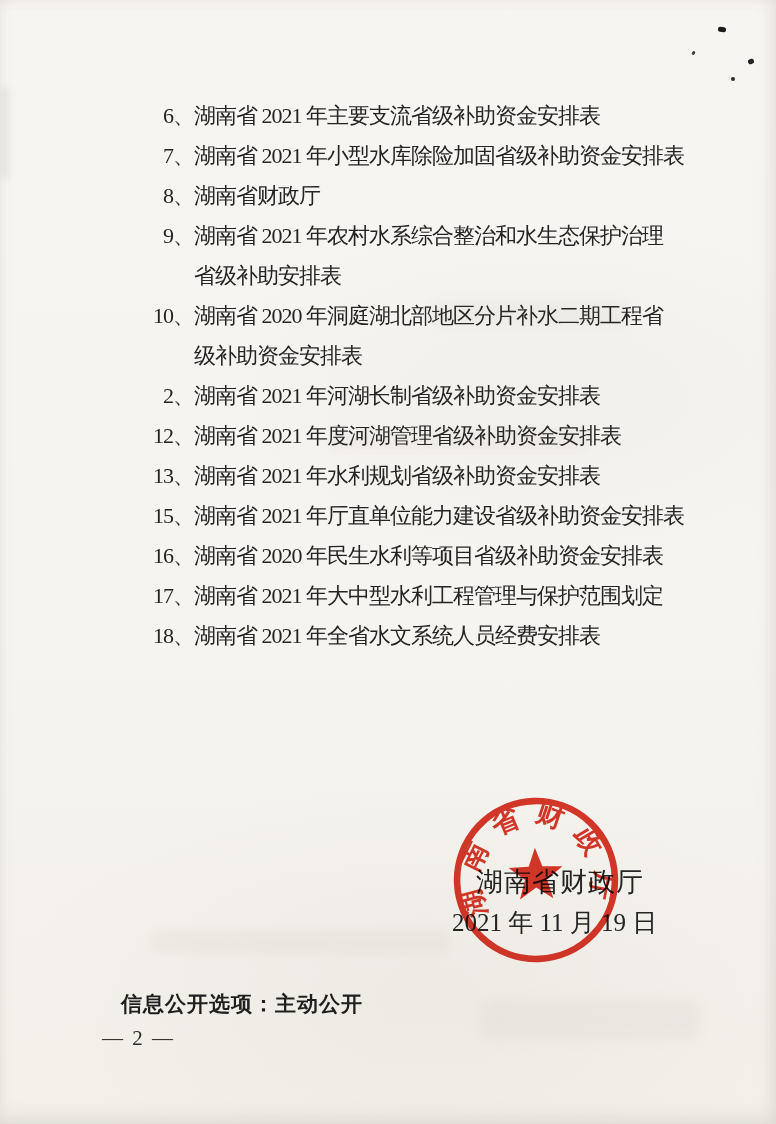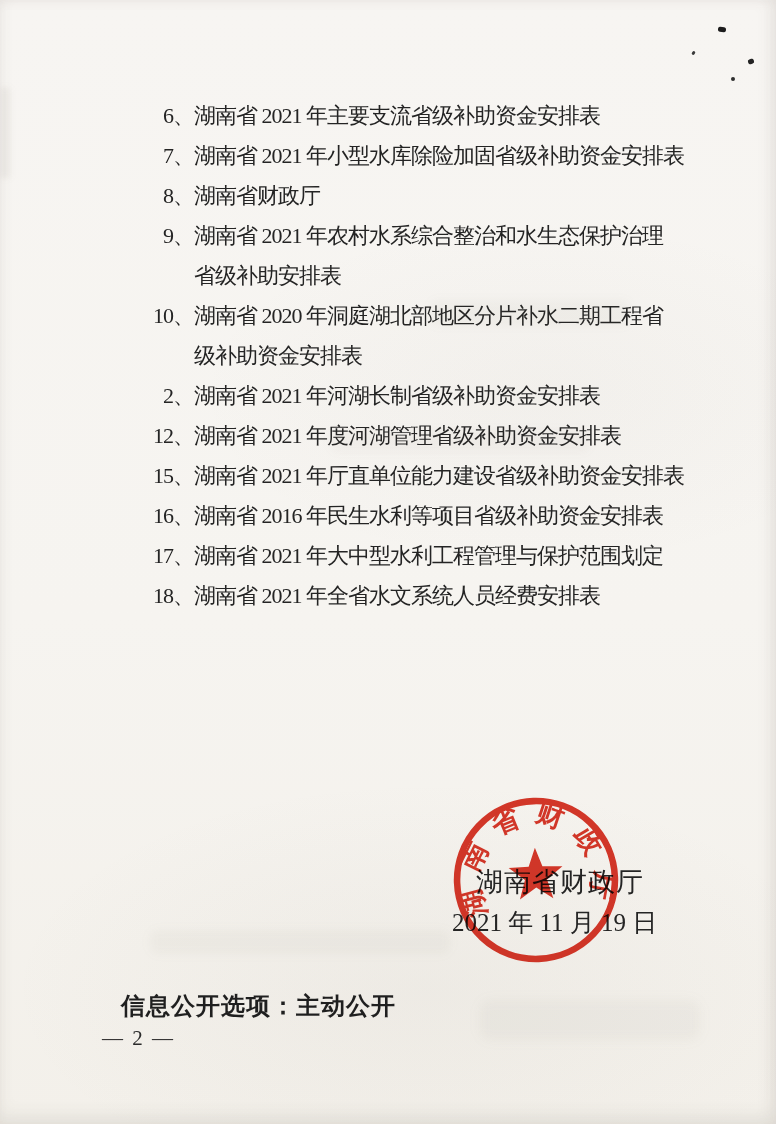--- a/index.html
+++ b/index.html
@@ -54,21 +54,21 @@
   .seal .star { fill:#d92a1a; }
   .seal .arc-label {
     font-family:"Liberation Serif","DejaVu Serif",serif;
     font-size:27px; font-weight:bold; fill:#d92a1a; letter-spacing:13px;
   }
 
   
   .footer-disclosure {
     position:absolute; left:121px; top:990px;
     font-family:"Liberation Sans","DejaVu Sans",sans-serif;
-    font-weight:bold; font-size:24px; letter-spacing:1px;
+    font-weight:bold; font-size:21px; letter-spacing:1px;
     color:#1f1f1f; white-space:nowrap;
   }
   .page-number {
     position:absolute; left:102px; top:1026px;
     font-size:21px; letter-spacing:2px; color:#2a2a2a; white-space:nowrap;
   }
 
   
   .artifact { position:absolute; pointer-events:none; }
   .dot1 { left:718px; top:27px; width:8px; height:5px; background:#1c1c1c; border-radius:2px; transform:rotate(6deg); }
@@ -117,26 +117,30 @@
     </li>
     <li class="item">
       <span class="num">2、</span>
       <span class="lines"><span class="line">湖南省 2021 年河湖长制省级补助资金安排表</span></span>
     </li>
     <li class="item">
       <span class="num">12、</span>
       <span class="lines"><span class="line">湖南省 2021 年度河湖管理省级补助资金安排表</span></span>
     </li>
     <li class="item">
+      <span class="num">13、</span>
+      <span class="lines"><span class="line">湖南省 2021 年水利规划省级补助资金安排表</span></span>
+    </li>
+    <li class="item">
       <span class="num">15、</span>
       <span class="lines"><span class="line">湖南省 2021 年厅直单位能力建设省级补助资金安排表</span></span>
     </li>
     <li class="item">
       <span class="num">16、</span>
-      <span class="lines"><span class="line">湖南省 2016 年民生水利等项目省级补助资金安排表</span></span>
+      <span class="lines"><span class="line">湖南省 2020 年民生水利等项目省级补助资金安排表</span></span>
     </li>
     <li class="item">
       <span class="num">17、</span>
       <span class="lines">
         <div class="line">湖南省 2021 年大中型水利工程管理与保护范围划定</div>
       </span>
     </li>
     <li class="item">
       <span class="num">18、</span>
       <span class="lines"><span class="line">湖南省 2021 年全省水文系统人员经费安排表</span></span>

